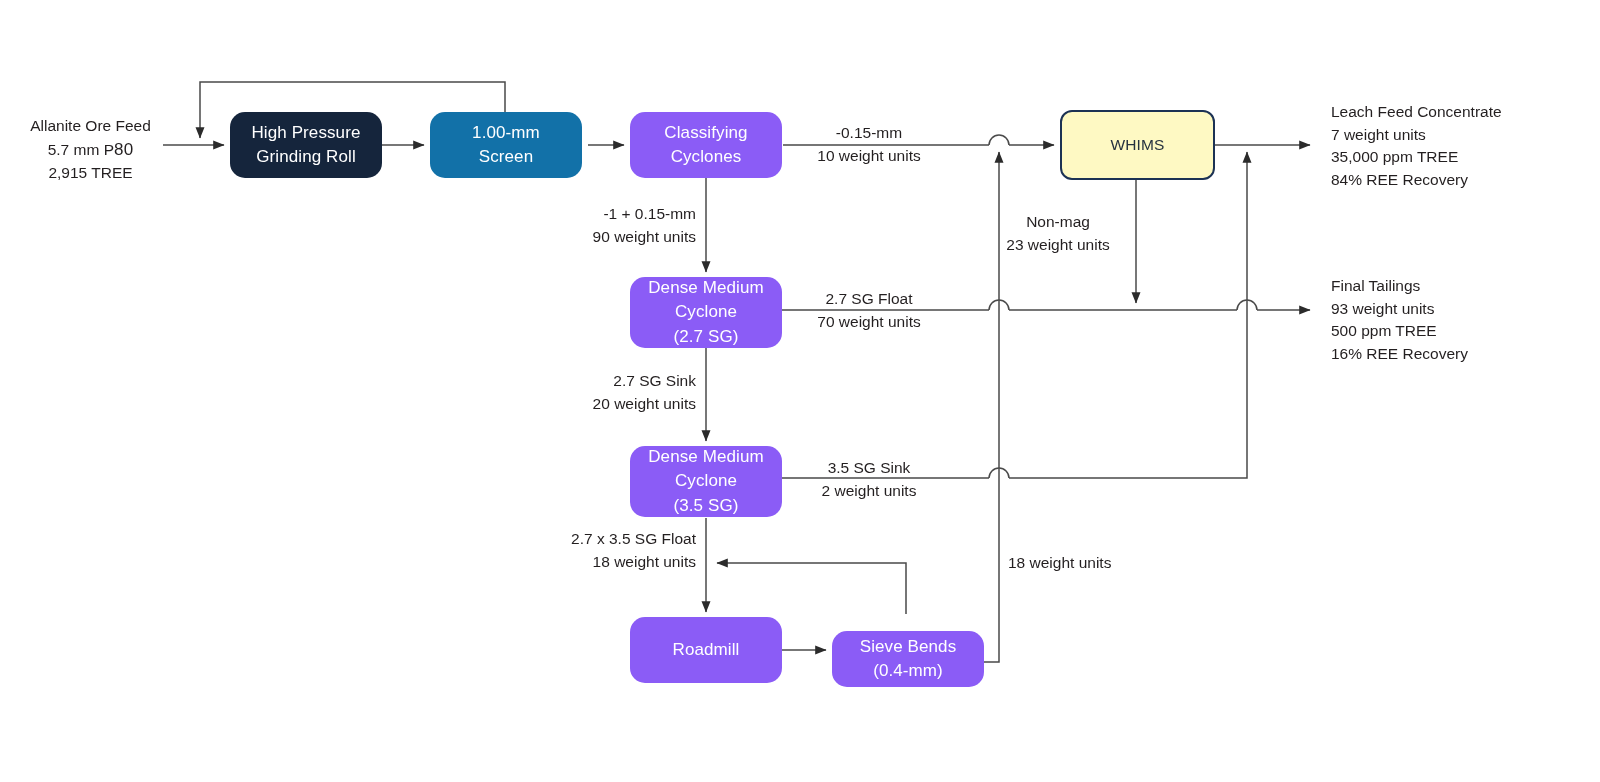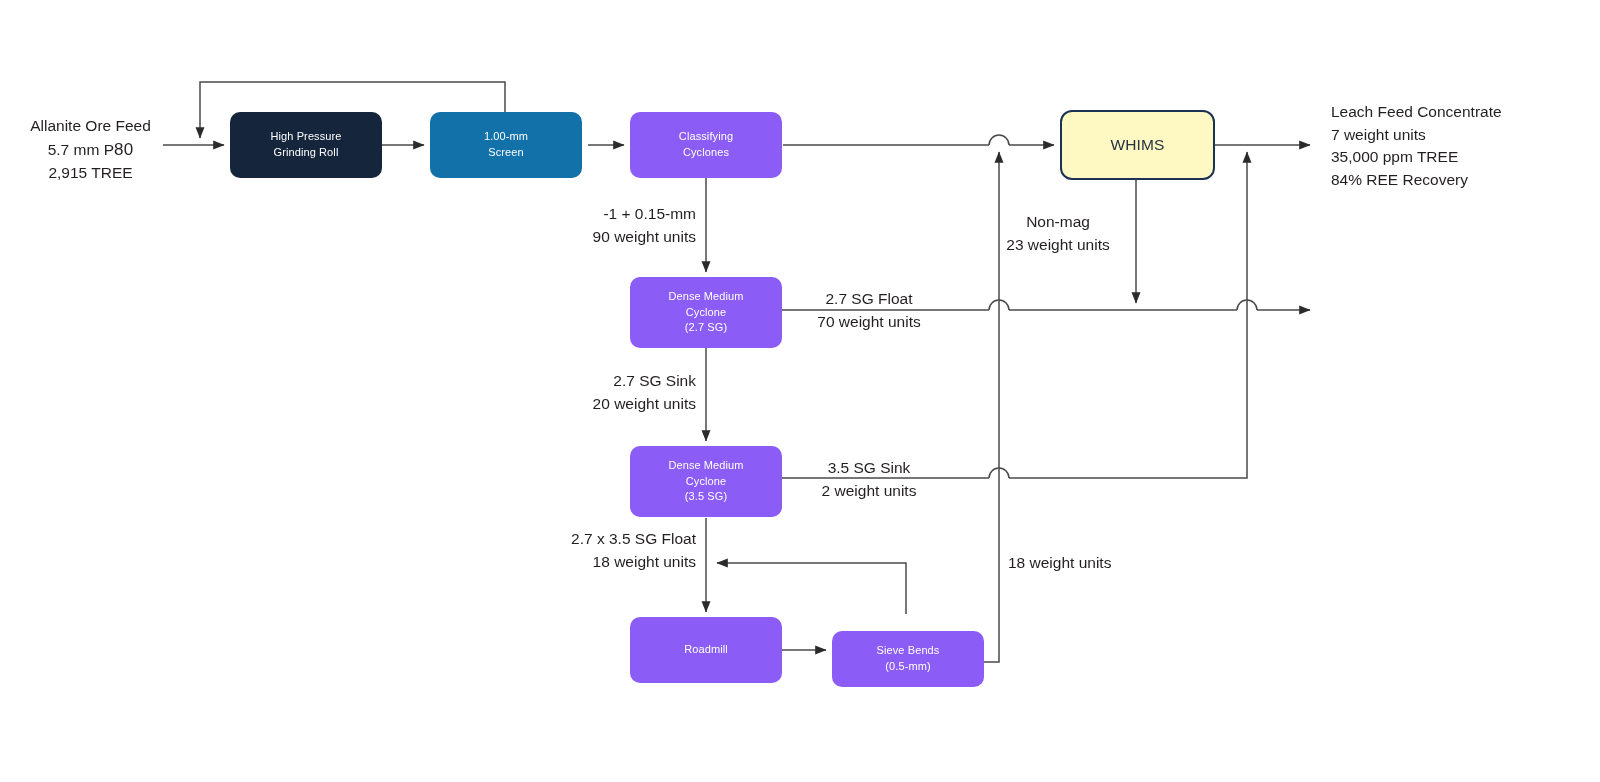--- a/index.html
+++ b/index.html
@@ -17,27 +17,27 @@
     overflow: hidden;
   }
   #wires {
     position: absolute;
     left: 0; top: 0;
     width: 1600px; height: 782px;
     pointer-events: none;
   }
   .node {
     position: absolute;
-    border-radius: 10px;
+    border-radius: 15px;
     display: flex;
     flex-direction: column;
     align-items: center;
     justify-content: center;
     color: #ffffff;
-    font-size: 11px;
+    font-size: 17px;
     line-height: 1.42;
     text-align: center;
     letter-spacing: 0.1px;
   }
   .node-line { display: block; white-space: nowrap; }
   .n-hpgr   { background: #15253c; }
   .n-screen { background: #1271a8; }
   .n-cyc    { background: #8b5cf6; }
   .n-whims  {
     background: #fef9c3;
@@ -137,29 +137,33 @@
     <span class="node-line">Cyclone</span>
     <span class="node-line">(3.5 SG)</span>
   </div>
 
   <div class="node n-cyc" style="left:630px; top:617px; width:152px; height:66px;">
     <span class="node-line">Roadmill</span>
   </div>
 
   <div class="node n-cyc" style="left:832px; top:631px; width:152px; height:56px;">
     <span class="node-line">Sieve Bends</span>
-    <span class="node-line">(0.5-mm)</span>
+    <span class="node-line">(0.4-mm)</span>
   </div>
 
   <div class="lbl ctr" style="left:18px; top:115px; width:145px;">
     <span class="ln">Allanite Ore Feed</span>
     <span class="ln"><span>5.7 mm P</span><span class="sub">80</span></span>
     <span class="ln">2,915 TREE</span>
   </div>
 
+  <div class="lbl ctr" style="left:795px; top:122px; width:148px;">
+    <span class="ln">-0.15-mm</span>
+    <span class="ln">10 weight units</span>
+  </div>
 
   <div class="lbl rt" style="left:538px; top:203px; width:158px;">
     <span class="ln">-1 + 0.15-mm</span>
     <span class="ln">90 weight units</span>
   </div>
 
   <div class="lbl ctr" style="left:795px; top:288px; width:148px;">
     <span class="ln">2.7 SG Float</span>
     <span class="ln">70 weight units</span>
   </div>
@@ -188,14 +192,20 @@
     <span class="ln">18 weight units</span>
   </div>
 
   <div class="lbl" style="left:1331px; top:101px;">
     <span class="ln">Leach Feed Concentrate</span>
     <span class="ln">7 weight units</span>
     <span class="ln">35,000 ppm TREE</span>
     <span class="ln">84% REE Recovery</span>
   </div>
 
+  <div class="lbl" style="left:1331px; top:275px;">
+    <span class="ln">Final Tailings</span>
+    <span class="ln">93 weight units</span>
+    <span class="ln">500 ppm TREE</span>
+    <span class="ln">16% REE Recovery</span>
+  </div>
 
 </div>
 
 </body></html>

